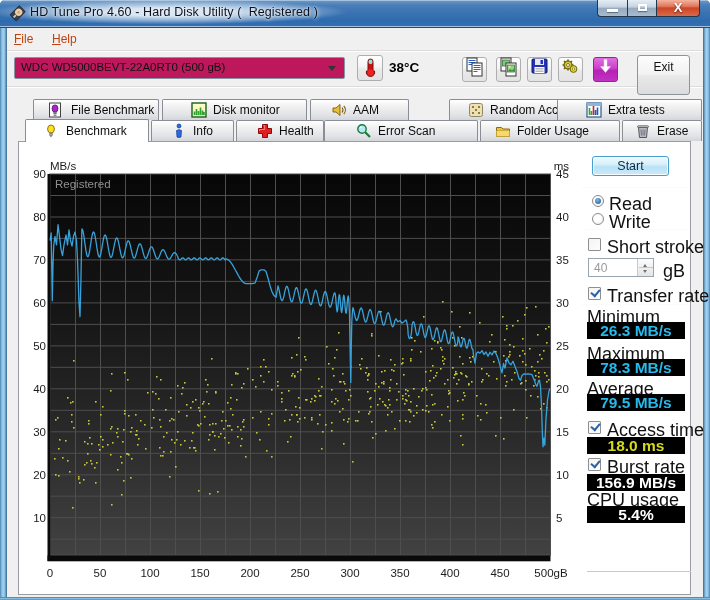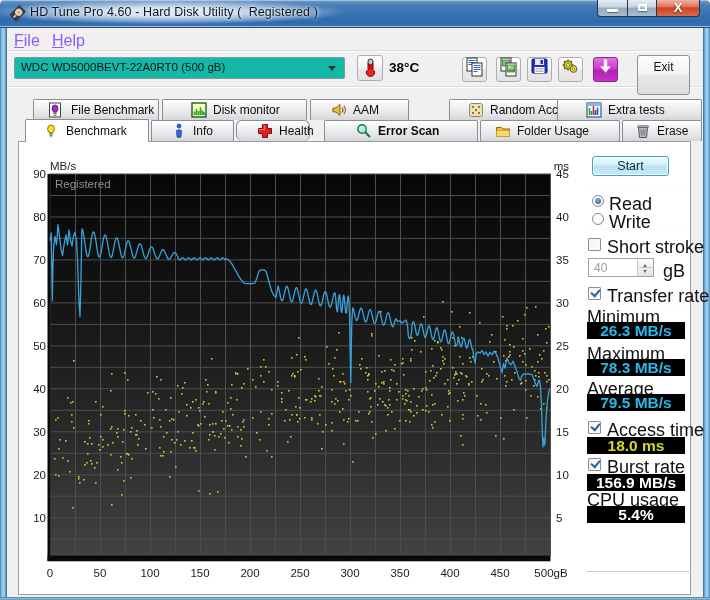--- a/index.html
+++ b/index.html
@@ -26,26 +26,26 @@
 .wb{height:17px;border:1px solid #20374e;border-top:none;position:relative;
  background:linear-gradient(180deg,#e6edf5 0%,#c3d2e0 45%,#94a9bd 50%,#a9bccd 100%);}
 .wb.min{width:30px;border-radius:0 0 0 4px;border-right:none;}
 .wb.max{width:30px;}
 .wb.close{width:43px;border-radius:0 0 4px 0;border-left:none;
  background:linear-gradient(180deg,#f3b39f 0%,#e0765a 40%,#cc4526 50%,#d96a4a 100%);}
 .wb span{position:absolute;left:0;right:0;text-align:center;color:#fff;font-weight:bold;
  text-shadow:0 1px 1px rgba(0,0,0,.5);}
 
 #content{position:absolute;left:7px;top:28px;width:696px;height:569px;background:#f0f0f0;}
-#menubar{position:absolute;left:0;top:0;width:100%;height:22px;font-size:16px;color:#8b5cf6;}
+#menubar{position:absolute;left:0;top:0;width:100%;height:22px;font-size:12px;color:#c2410c;}
 #menubar .mi{position:absolute;top:4px;}
 #menubar .mi u{text-decoration:underline;}
 .groove{position:absolute;left:0;width:100%;height:2px;border-top:1px solid #dcdcdc;border-bottom:1px solid #fdfdfd;}
 
-#combo{position:absolute;left:7px;top:29px;width:331px;height:22px;background:#14b8a6;
+#combo{position:absolute;left:7px;top:29px;width:331px;height:22px;background:#be185d;
  border:1px solid #8795a3;border-radius:2px;}
 #combo .t{position:absolute;left:6px;top:3px;font-size:11.5px;color:#111;}
 #combo .arr{position:absolute;right:4px;top:0;width:15px;height:20px;}
 #combo .arr:after{content:"";position:absolute;left:3px;top:8px;border:4px solid transparent;border-top:5px solid #333;}
 
 .tbtn{position:absolute;border:1px solid #aeaeae;border-radius:3px;
  background:linear-gradient(180deg,#fefefe 0%,#f4f4f4 45%,#e9e9e9 55%,#e3e3e3 100%);}
 #exitbtn{position:absolute;left:630px;top:27px;width:53px;height:40px;border:1px solid #8e9598;border-radius:3px;
  background:linear-gradient(180deg,#fdfdfd 0%,#f2f2f2 48%,#e8e8e8 52%,#dcdcdc 100%);
  font-size:12px;color:#111;text-align:center;line-height:23px;}
@@ -221,28 +221,28 @@
   <span class="lbl" style="left:50px;">Extra tests</span>
       </div>
 
  <div class="tab tabrow2" style="left:144px;width:83px;">
   <svg class="ico" style="left:19px;" viewBox="0 0 16 16">
           <circle cx="8" cy="3" r="2" fill="#2a6ae0" stroke="#123a8a" stroke-width=".7"></circle>
           <path d="M5.5 7.5 Q8 5.8 10.5 7.5 L10 14 Q8 15 6 14 z" fill="#2a6ae0" stroke="#123a8a" stroke-width=".7"></path>
         </svg>
   <span class="lbl" style="left:41px;">Info</span>
       </div>
- <div class="tab tabrow2" style="left:229px;width:74px;border-radius:6px;">
+ <div class="tab tabrow2" style="left:229px;width:88px;">
   <svg class="ico" style="left:20px;" viewBox="0 0 16 16">
           <path d="M5.5 1.5h5v4h4v5h-4v4h-5v-4h-4v-5h4z" fill="#e02020" stroke="#8a0a0a" stroke-width="1"></path>
           <path d="M6.3 2.3h1.4v4.2H2.5v1.4" stroke="#ff8a8a" stroke-width=".9" fill="none"></path>
         </svg>
   <span class="lbl" style="left:42px;">Health</span>
       </div>
- <div class="tab tabrow2" style="left:317px;width:154px;font-weight:bold;">
+ <div class="tab tabrow2" style="left:317px;width:154px;">
   <svg class="ico" style="left:31px;" viewBox="0 0 16 16">
           <circle cx="6" cy="6" r="4.2" fill="#b8e8f8" stroke="#1a7a3a" stroke-width="1.4"></circle>
           <path d="M9.2 9.2 L14 14" stroke="#1a7a3a" stroke-width="2.2"></path>
           <path d="M4 5a2.5 2.5 0 0 1 2-1" stroke="#fff" stroke-width="1" fill="none"></path>
         </svg>
   <span class="lbl" style="left:53px;">Error Scan</span>
       </div>
  <div class="tab tabrow2" style="left:473px;width:140px;">
   <svg class="ico" style="left:14px;" viewBox="0 0 16 16">
           <path d="M1.5 4.5 h5 l1.5 1.5 h6.5 v7.5 h-13 z" fill="#f0c040" stroke="#8a6a10" stroke-width="1"></path>

